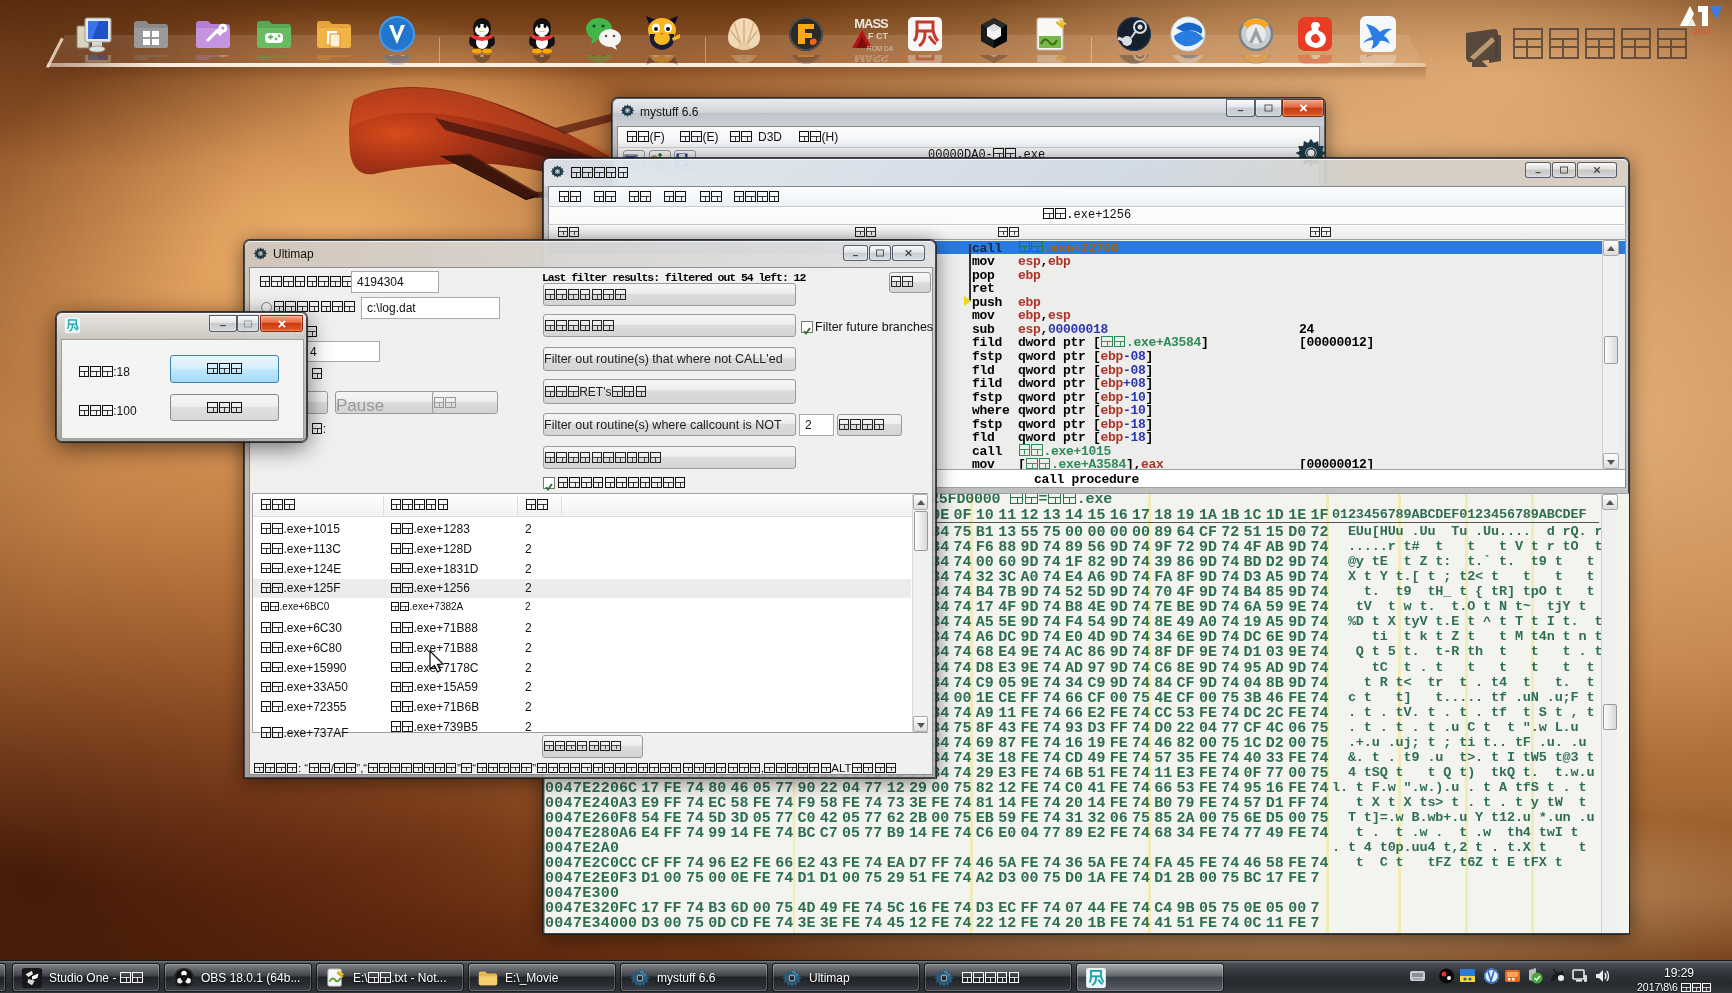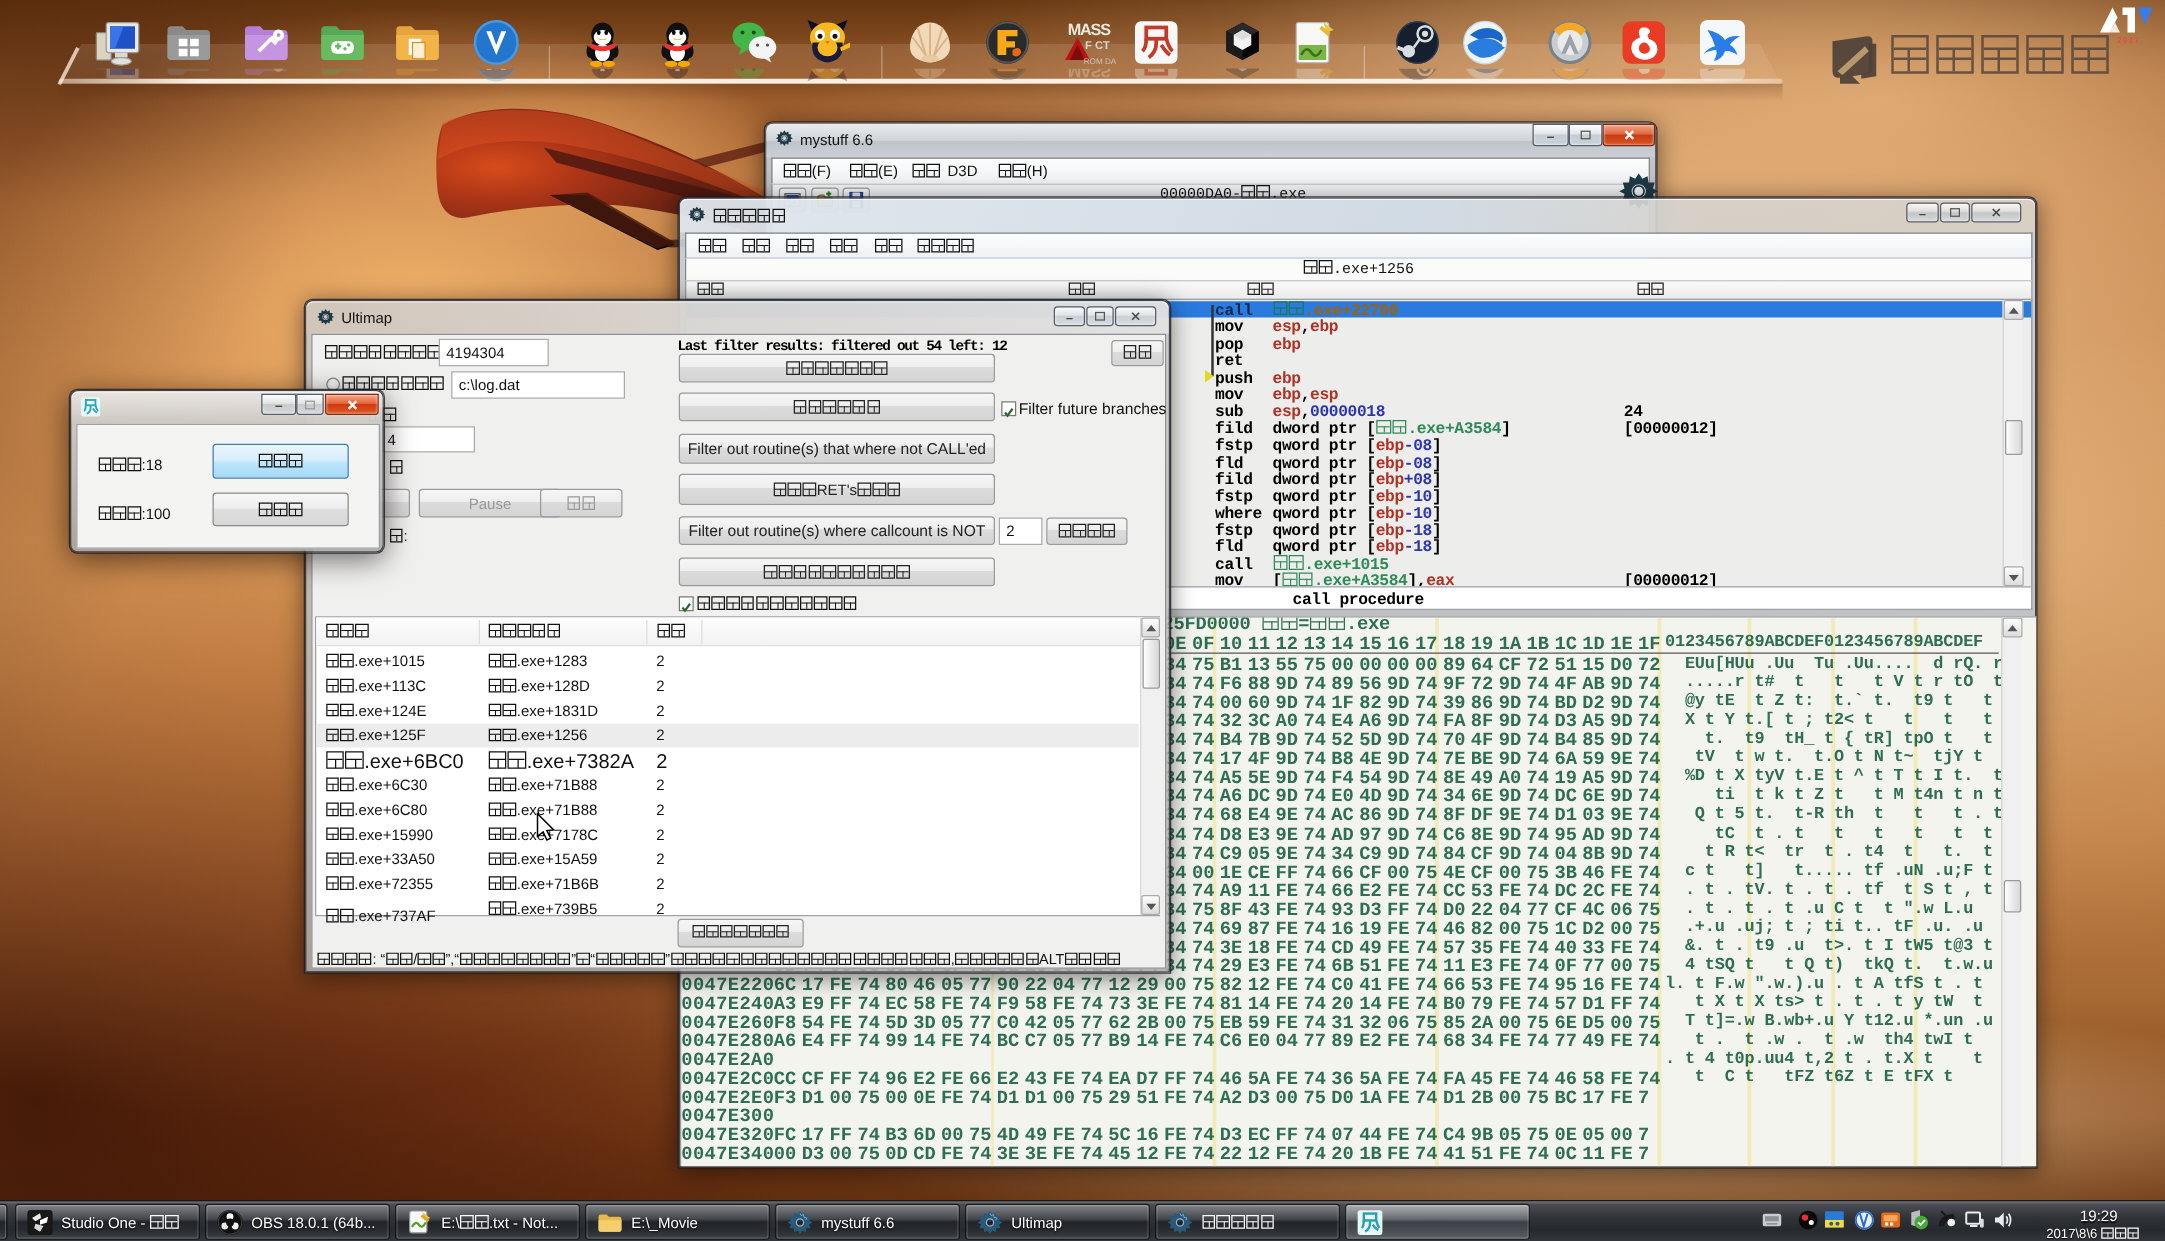--- a/index.html
+++ b/index.html
@@ -4,21 +4,21 @@
 *{margin:0;padding:0;box-sizing:border-box}
 html,body{width:1732px;height:993px;overflow:hidden}
 body{font-family:"Liberation Sans",sans-serif;position:relative;background:#b5793f}
 .abs{position:absolute}
 i.g{display:inline-block;box-sizing:border-box;width:.88em;height:.88em;border:.075em solid currentColor;
  background:linear-gradient(currentColor,currentColor) 50% 48%/100% .07em no-repeat,
  linear-gradient(currentColor,currentColor) 55% 100%/.07em 55% no-repeat;
  margin:0 .05em;vertical-align:-.07em}
 .mono{font-family:"Liberation Mono",monospace}
 .win{position:absolute;border-radius:6px;box-shadow:0 3px 20px rgba(10,5,0,.55),0 0 0 1px rgba(30,35,45,.8)}
-.btnstd{position:absolute;background:linear-gradient(#f6f6f6,#eee 45%,#dcdcdc 46%,#d4d4d4);border:1px solid #9a9a9a;border-radius:3px;text-align:center;color:#222}
+.btnstd{position:absolute;background:linear-gradient(#f6f6f6,#eee 45%,#dcdcdc 46%,#d4d4d4);border:1px solid #9a9a9a;border-radius:3px;color:#222}
 .cap{position:absolute;border:1px solid rgba(50,60,75,.8);border-radius:0 0 3px 3px;
  background:linear-gradient(rgba(255,255,255,.85),rgba(230,235,240,.5) 45%,rgba(175,185,195,.45) 50%,rgba(210,220,230,.65));box-shadow:inset 0 0 2px rgba(255,255,255,.9)}
 .cap b{position:absolute;left:50%;top:50%;transform:translate(-50%,-50%);color:#444;font-weight:700}
 </style></head><body>
 
 <div class="abs" style="left:0;top:0;width:1732px;height:993px;background:
 radial-gradient(ellipse 250px 110px at 460px 120px, rgba(250,175,100,.5), rgba(250,175,100,0) 70%),
 radial-gradient(ellipse 520px 340px at 330px 250px, rgba(246,184,112,.9), rgba(246,184,112,0) 72%),
 radial-gradient(ellipse 900px 400px at 1250px 230px, rgba(242,196,142,.8), rgba(242,196,142,0) 78%),
 radial-gradient(ellipse 700px 260px at 1500px 80px, rgba(232,178,122,.75), rgba(232,178,122,0) 78%),
@@ -702,21 +702,21 @@
 
 <span class="abs" style="left:9px;top:7px;font-size:12px;color:#111"><i class="g"></i><i class="g"></i><i class="g"></i><i class="g"></i><i class="g"></i><i class="g"></i><i class="g"></i><i class="g"></i></span>
 <div class="abs" style="left:101px;top:3px;width:88px;height:22px;background:#fff;border:1px solid #aaa;font-size:12px;color:#111;padding:3px 0 0 5px">4194304</div>
 <div class="abs" style="left:11px;top:34px;width:11px;height:11px;border:1px solid #888;border-radius:50%;background:radial-gradient(#fff,#e8e8e8)"></div>
 <span class="abs" style="left:23px;top:32px;font-size:12px;color:#111"><i class="g"></i><i class="g"></i><i class="g"></i><i class="g"></i><i class="g"></i><i class="g"></i><i class="g"></i></span>
 <div class="abs" style="left:111px;top:29px;width:139px;height:22px;background:#fff;border:1px solid #aaa;font-size:12px;color:#111;padding:3px 0 0 5px">c:\log.dat</div>
 <span class="abs" style="left:44px;top:57px;font-size:12px;color:#111"><i class="g"></i><i class="g"></i></span>
 <div class="abs" style="left:56px;top:73px;width:74px;height:21px;background:#fff;border:1px solid #aaa;font-size:12px;color:#111;padding:3px 0 0 3px">4</div>
 <span class="abs" style="left:61px;top:99px;font-size:12px;color:#111"><i class="g"></i></span>
 <div class="btnstd" style="left:47px;top:123px;width:31px;height:23px"></div>
-<div class="btnstd" style="left:85px;top:123px;width:114px;height:23px;color:#999;font-size:12px;padding-top:4px">Pause</div>
+<div class="btnstd" style="left:85px;top:123px;width:114px;height:23px;color:#999;font-size:17px;padding-top:4px">Pause</div>
 <div class="btnstd" style="left:182px;top:123px;width:66px;height:23px;color:#999;font-size:12px;padding-top:4px"><i class="g"></i><i class="g"></i></div>
 <span class="abs" style="left:61px;top:154px;font-size:12px;color:#111"><i class="g"></i>:</span>
 <span class="mono abs" style="left:292px;top:3px;font-size:11.5px;font-weight:bold;letter-spacing:-1.05px;color:#000">Last filter results: filtered out 54 left: 12</span>
 <div class="btnstd" style="left:639px;top:4px;width:42px;height:21px;font-size:12px;padding-top:2px"><i class="g"></i><i class="g"></i></div>
 <div class="btnstd" style="left:293px;top:15px;width:253px;height:23px;font-size:12px;padding-top:4px"><i class="g"></i><i class="g"></i><i class="g"></i><i class="g"></i><i class="g"></i><i class="g"></i><i class="g"></i></div>
 <div class="btnstd" style="left:293px;top:46px;width:253px;height:23px;font-size:12px;padding-top:4px"><i class="g"></i><i class="g"></i><i class="g"></i><i class="g"></i><i class="g"></i><i class="g"></i></div>
 <div class="abs" style="left:551px;top:53px;width:12px;height:12px;background:#fff;border:1px solid #777"><svg width="10" height="10" viewBox="0 0 10 10">
           <path d="M2 5 L4 7.5 L8 2" stroke="#2a6a2a" stroke-width="1.8" fill="none"></path>
         </svg></div>
 <span class="abs" style="left:565px;top:52px;font-size:12.5px;color:#111;white-space:nowrap">Filter future branches</span>
@@ -752,21 +752,21 @@
         <div class="abs" style="left:0;top:65.6px;width:658px;height:19px;font-size:12px;color:#111">
           <span class="abs" style="left:7px;top:2px"><i class="g"></i><i class="g"></i>.exe+124E</span>
           <span class="abs" style="left:137px;top:2px"><i class="g"></i><i class="g"></i>.exe+1831D</span>
           <span class="abs" style="left:272px;top:2px">2</span>
         </div>
         <div class="abs" style="left:0;top:85.4px;width:658px;height:19px;background:#ececec;font-size:12px;color:#111">
           <span class="abs" style="left:7px;top:2px"><i class="g"></i><i class="g"></i>.exe+125F</span>
           <span class="abs" style="left:137px;top:2px"><i class="g"></i><i class="g"></i>.exe+1256</span>
           <span class="abs" style="left:272px;top:2px">2</span>
         </div>
-        <div class="abs" style="left:0;top:105.2px;width:658px;height:19px;font-size:16px;color:#111">
+        <div class="abs" style="left:0;top:105.2px;width:658px;height:19px;font-size:10px;color:#111">
           <span class="abs" style="left:7px;top:2px"><i class="g"></i><i class="g"></i>.exe+6BC0</span>
           <span class="abs" style="left:137px;top:2px"><i class="g"></i><i class="g"></i>.exe+7382A</span>
           <span class="abs" style="left:272px;top:2px">2</span>
         </div>
         <div class="abs" style="left:0;top:125.0px;width:658px;height:19px;font-size:12px;color:#111">
           <span class="abs" style="left:7px;top:2px"><i class="g"></i><i class="g"></i>.exe+6C30</span>
           <span class="abs" style="left:137px;top:2px"><i class="g"></i><i class="g"></i>.exe+71B88</span>
           <span class="abs" style="left:272px;top:2px">2</span>
         </div>
         <div class="abs" style="left:0;top:144.8px;width:658px;height:19px;font-size:12px;color:#111">

